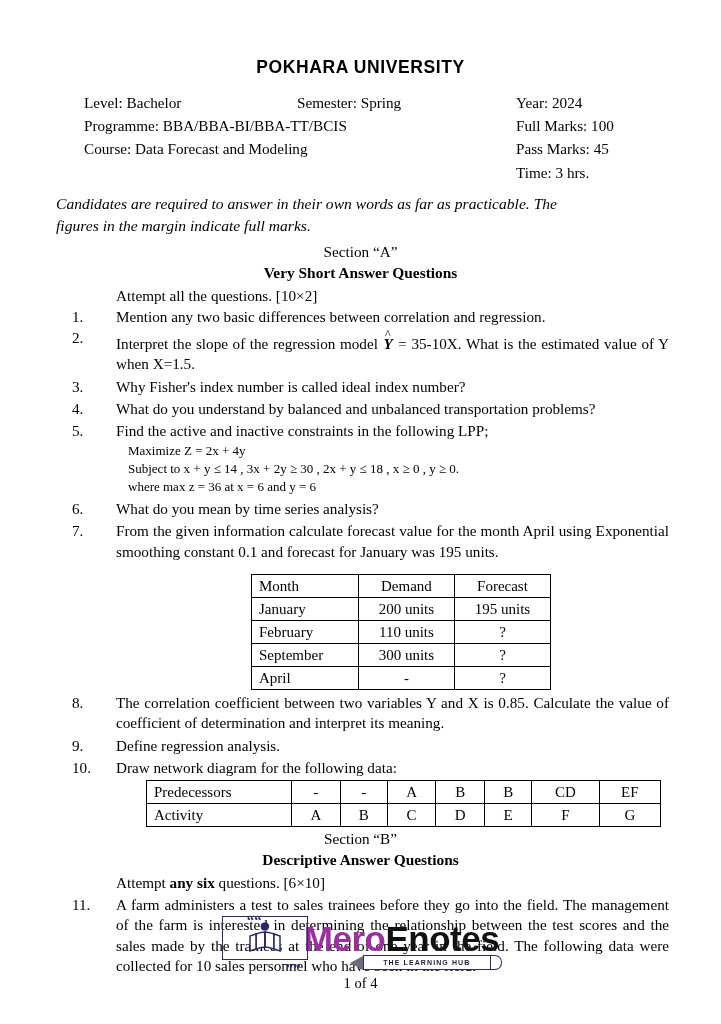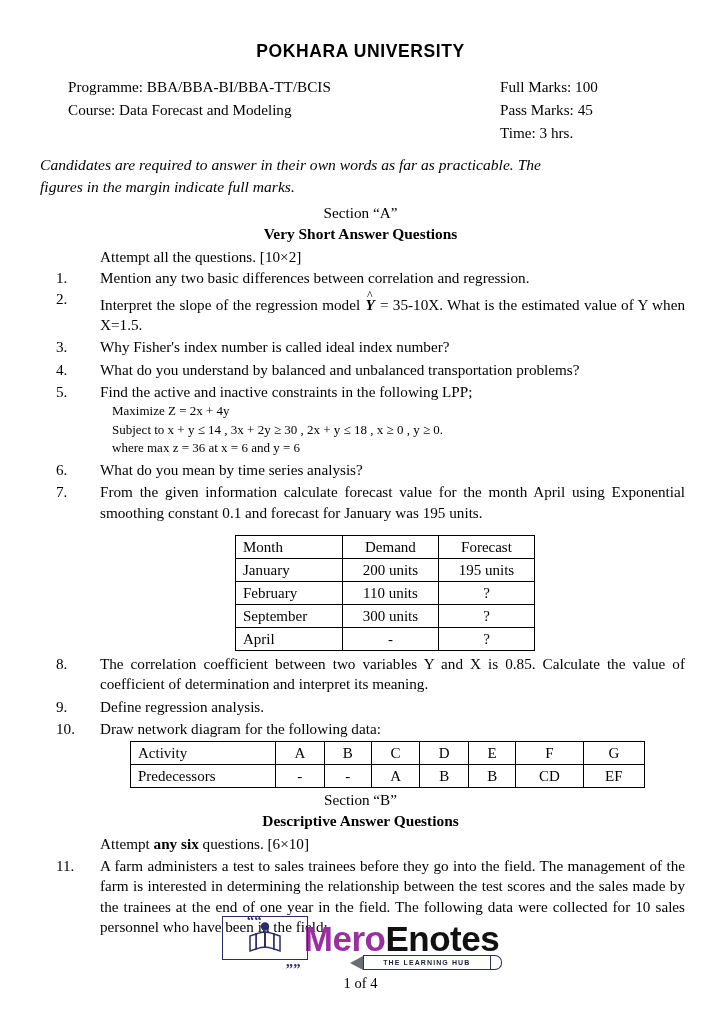--- a/index.html
+++ b/index.html
@@ -14,21 +14,21 @@
     font-family: "Liberation Serif", "DejaVu Serif", serif;
     color: #000000;
     overflow: hidden;
   }
 
   .page {
     position: relative;
     width: 721px;
     height: 1024px;
     box-sizing: border-box;
-    padding: 0;
+    padding: 16px;
   }
 
   
   .uni-title {
     text-align: center;
     font-family: "Liberation Sans", "DejaVu Sans", sans-serif;
     font-weight: bold;
     font-size: 17.5px;
     letter-spacing: 0.6px;
     margin: 0;
@@ -279,20 +279,25 @@
   }
 </style>
 </head>
 <body>
 
 <div class="page">
 
   <div class="uni-title">POKHARA UNIVERSITY</div>
 
   <div class="meta">
+    <div class="meta-row">
+      <div class="meta-left">Level: Bachelor</div>
+      <div class="meta-mid">Semester: Spring</div>
+      <div class="meta-right">Year: 2024</div>
+    </div>
     <div class="meta-row">
       <div class="meta-wide">Programme: BBA/BBA-BI/BBA-TT/BCIS</div>
       <div class="meta-right">Full Marks: 100</div>
     </div>
     <div class="meta-row">
       <div class="meta-wide">Course: Data Forecast and Modeling</div>
       <div class="meta-right">Pass Marks: 45</div>
     </div>
     <div class="meta-row">
       <div class="meta-wide"></div>
@@ -402,38 +407,38 @@
     <div class="q">
       <div class="q-num">10.</div>
       <div class="q-body nojust">Draw network diagram for the following data:</div>
     </div>
   </div>
 
   <div class="tbl-wrap">
     <table class="doc tbl-activity">
       <tbody>
           <tr>
+        <td class="rowhead">Predecessors</td>
+        <td>-</td>
+        <td>-</td>
+        <td>A</td>
+        <td>B</td>
+        <td>B</td>
+        <td>CD</td>
+        <td>EF</td>
+      </tr>
+      <tr>
         <td class="rowhead">Activity</td>
         <td>A</td>
         <td>B</td>
         <td>C</td>
         <td>D</td>
         <td>E</td>
         <td>F</td>
         <td>G</td>
-      </tr>
-      <tr>
-        <td class="rowhead">Predecessors</td>
-        <td>-</td>
-        <td>-</td>
-        <td>A</td>
-        <td>B</td>
-        <td>B</td>
-        <td>CD</td>
-        <td>EF</td>
       </tr>
     </tbody>
       </table>
   </div>
 
   <div class="section-label" style="margin-top:2px;">Section “B”</div>
   <div class="section-sub">Descriptive Answer Questions</div>
   <div class="attempt">
     <span>Attempt </span><b>any six</b><span> questions. [6×10]</span>
   </div>

